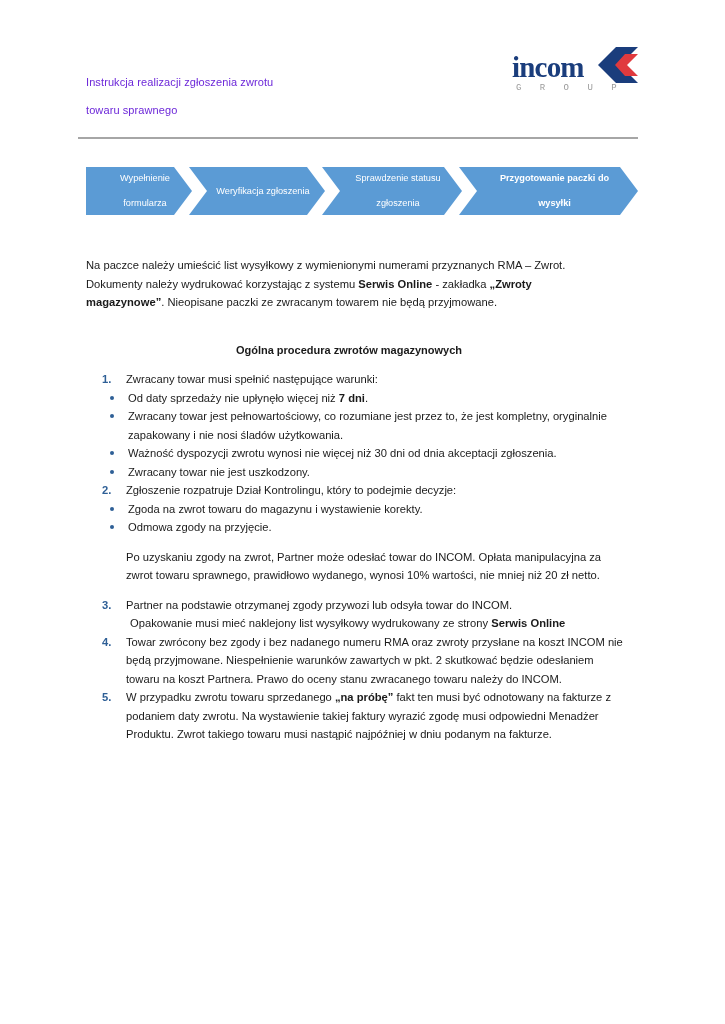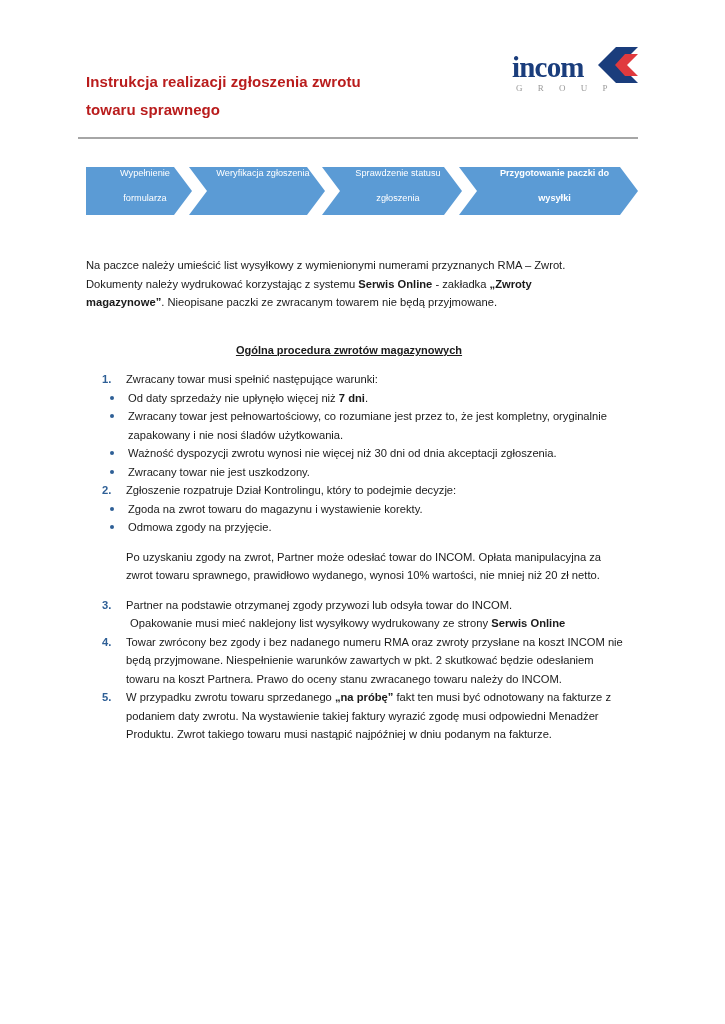--- a/index.html
+++ b/index.html
@@ -31,24 +31,24 @@
     left: 78px;
     top: 46px;
     width: 560px;
     height: 94px;
   }
   .doc-title {
     position: absolute;
     left: 8px;
     top: 22px;
     width: 400px;
-    font-size: 15px;
+    font-size: 11px;
     line-height: 28px;
-    font-weight: 700;
-    color: #b91c1c;
+    font-weight: 400;
+    color: #6d28d9;
     letter-spacing: 0.1px;
   }
   .doc-title .t-line { display: block; }
 
   .logo {
     position: absolute;
     right: 0px;
     top: 0px;
     width: 130px;
     height: 52px;
@@ -65,21 +65,21 @@
     font-family: Liberation Serif, serif;
   }
   .logo-sub {
     position: absolute;
     left: 8px;
     top: 37px;
     font-size: 9px;
     letter-spacing: 6.5px;
     color: #9a9a9a;
     font-weight: 400;
-    font-family: Liberation Serif, serif;
+    font-family: Liberation Mono, monospace;
   }
   .logo-mark {
     position: absolute;
     right: 0px;
     top: 1px;
     width: 40px;
     height: 36px;
   }
 
   .hrule {
@@ -102,20 +102,21 @@
   .step {
     position: absolute;
     top: 0;
     height: 48px;
     background: #5b9bd5;
     color: #ffffff;
     font-size: 9.2px;
     line-height: 12.5px;
     text-align: center;
     display: flex;
+    align-items: center;
     justify-content: center;
     box-sizing: border-box;
   }
   .step span { display: block; width: 100%; padding: 0 6px; }
 
   .step.s1 {
     left: 0px; width: 106px;
     clip-path: polygon(0 0, 88px 0, 106px 24px, 88px 48px, 0 48px);
   }
   .step.s2 {
@@ -146,21 +147,20 @@
 
   .section-heading {
     position: absolute;
     left: 86px;
     top: 344px;
     width: 526px;
     text-align: center;
     font-size: 11px;
     font-weight: 700;
     color: #1a1a1a;
-    text-decoration: underline;
   }
 
   
   .proc {
     position: absolute;
     left: 86px;
     top: 370px;
     width: 540px;
     font-size: 11.2px;
     line-height: 18.5px;

